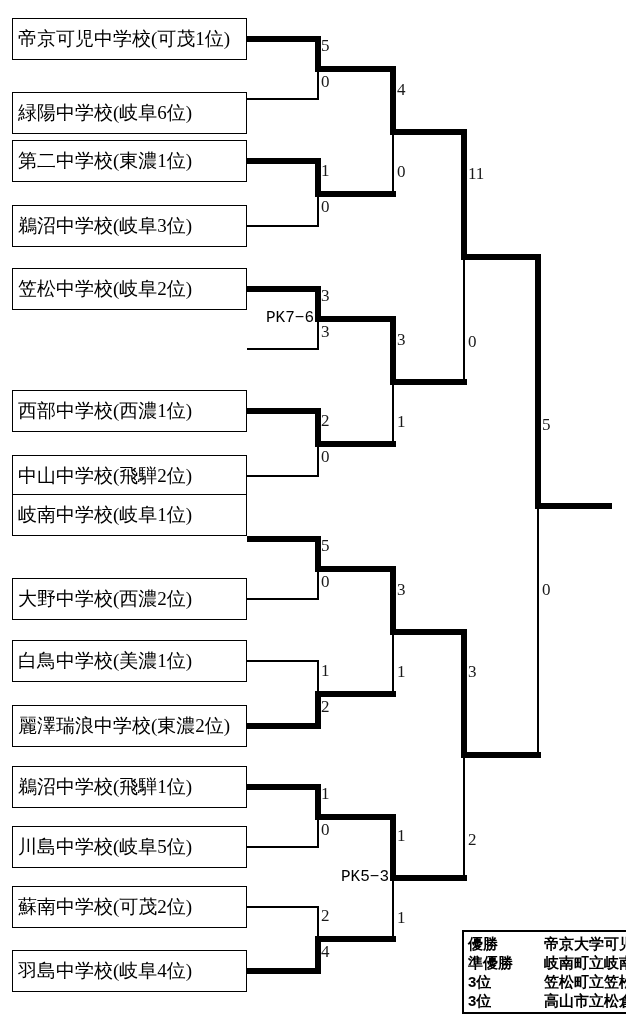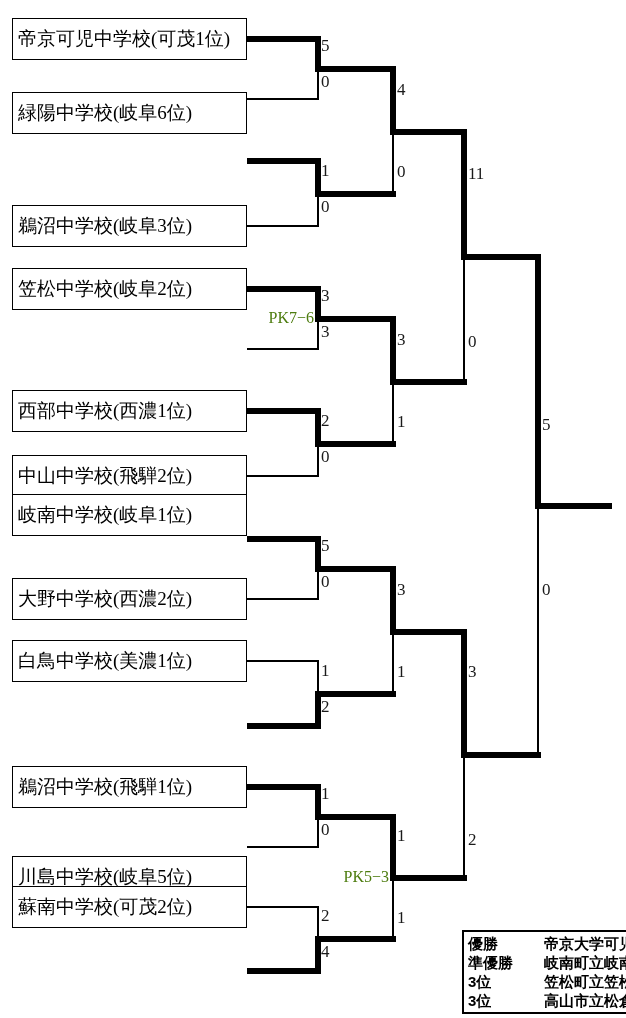--- a/index.html
+++ b/index.html
@@ -7,48 +7,51 @@
     position:relative;width:626px;height:1018px;background:#ffffff;
     overflow:hidden;font-family:"Liberation Serif","DejaVu Serif",serif;margin-top:8px;
   }
   .team-box{
     position:absolute;left:12px;width:235px;height:42px;box-sizing:border-box;
     border:1.5px solid #000;background:#fff;display:flex;align-items:center;
     padding-left:5px;font-size:19px;color:#000;white-space:nowrap;overflow:hidden;
   }
   .line{position:absolute;background:#000;}
   .score{position:absolute;font-size:17px;line-height:17px;color:#1a1a1a;}
-  .pk{position:absolute;font-size:16px;line-height:16px;color:#4d7c0f;text-align:right;}
+  .pk{position:absolute;font-size:16px;line-height:16px;color:#000000;text-align:right;font-family:Liberation Mono, monospace;}
   #results{
     position:absolute;left:462px;top:922px;width:240px;box-sizing:border-box;
     border:2px solid #000;background:#fff;padding:2px 0 2px 4px;
     font-family:"Liberation Sans","DejaVu Sans",sans-serif;
     font-weight:bold;font-size:15px;color:#000;
   }
   .res-row{display:flex;line-height:19px;white-space:nowrap;}
   .res-rank{flex:0 0 76px;width:76px;}
   .res-team{flex:0 0 auto;}
 </style>
 </head>
 <body>
 
 <div id="stage">
 
   <div class="team-box" style="top:10px">帝京可児中学校(可茂1位)</div>
   <div class="team-box" style="top:84px">緑陽中学校(岐阜6位)</div>
+  <div class="team-box" style="top:132px">第二中学校(東濃1位)</div>
   <div class="team-box" style="top:197px">鵜沼中学校(岐阜3位)</div>
   <div class="team-box" style="top:260px">笠松中学校(岐阜2位)</div>
   <div class="team-box" style="top:382px">西部中学校(西濃1位)</div>
   <div class="team-box" style="top:447px">中山中学校(飛騨2位)</div>
   <div class="team-box" style="top:486px">岐南中学校(岐阜1位)</div>
   <div class="team-box" style="top:570px">大野中学校(西濃2位)</div>
   <div class="team-box" style="top:632px">白鳥中学校(美濃1位)</div>
+  <div class="team-box" style="top:697px">麗澤瑞浪中学校(東濃2位)</div>
   <div class="team-box" style="top:758px">鵜沼中学校(飛騨1位)</div>
-  <div class="team-box" style="top:848px">川島中学校(岐阜5位)</div>
+  <div class="team-box" style="top:818px">川島中学校(岐阜5位)</div>
   <div class="team-box" style="top:878px">蘇南中学校(可茂2位)</div>
+  <div class="team-box" style="top:942px">羽島中学校(岐阜4位)</div>
 
   <div id="bracket">
       <div class="line" style="left: 247px; top: 28px; width: 74px; height: 6px; background: rgb(0, 0, 0);"></div>
       <div class="line" style="left: 247px; top: 90.25px; width: 72px; height: 1.5px; background: rgb(0, 0, 0);"></div>
       <div class="line" style="left: 315px; top: 28px; width: 6px; height: 36px; background: rgb(0, 0, 0);"></div>
       <div class="line" style="left: 317.25px; top: 61px; width: 1.5px; height: 31px; background: rgb(0, 0, 0);"></div>
       <div class="line" style="left: 315px; top: 58px; width: 81px; height: 6px; background: rgb(0, 0, 0);"></div>
       <div class="score" style="left: 321px; top: 29px;">5</div>
       <div class="score" style="left: 321px; top: 65px;">0</div>
       <div class="line" style="left: 247px; top: 150px; width: 74px; height: 6px; background: rgb(0, 0, 0);"></div>

